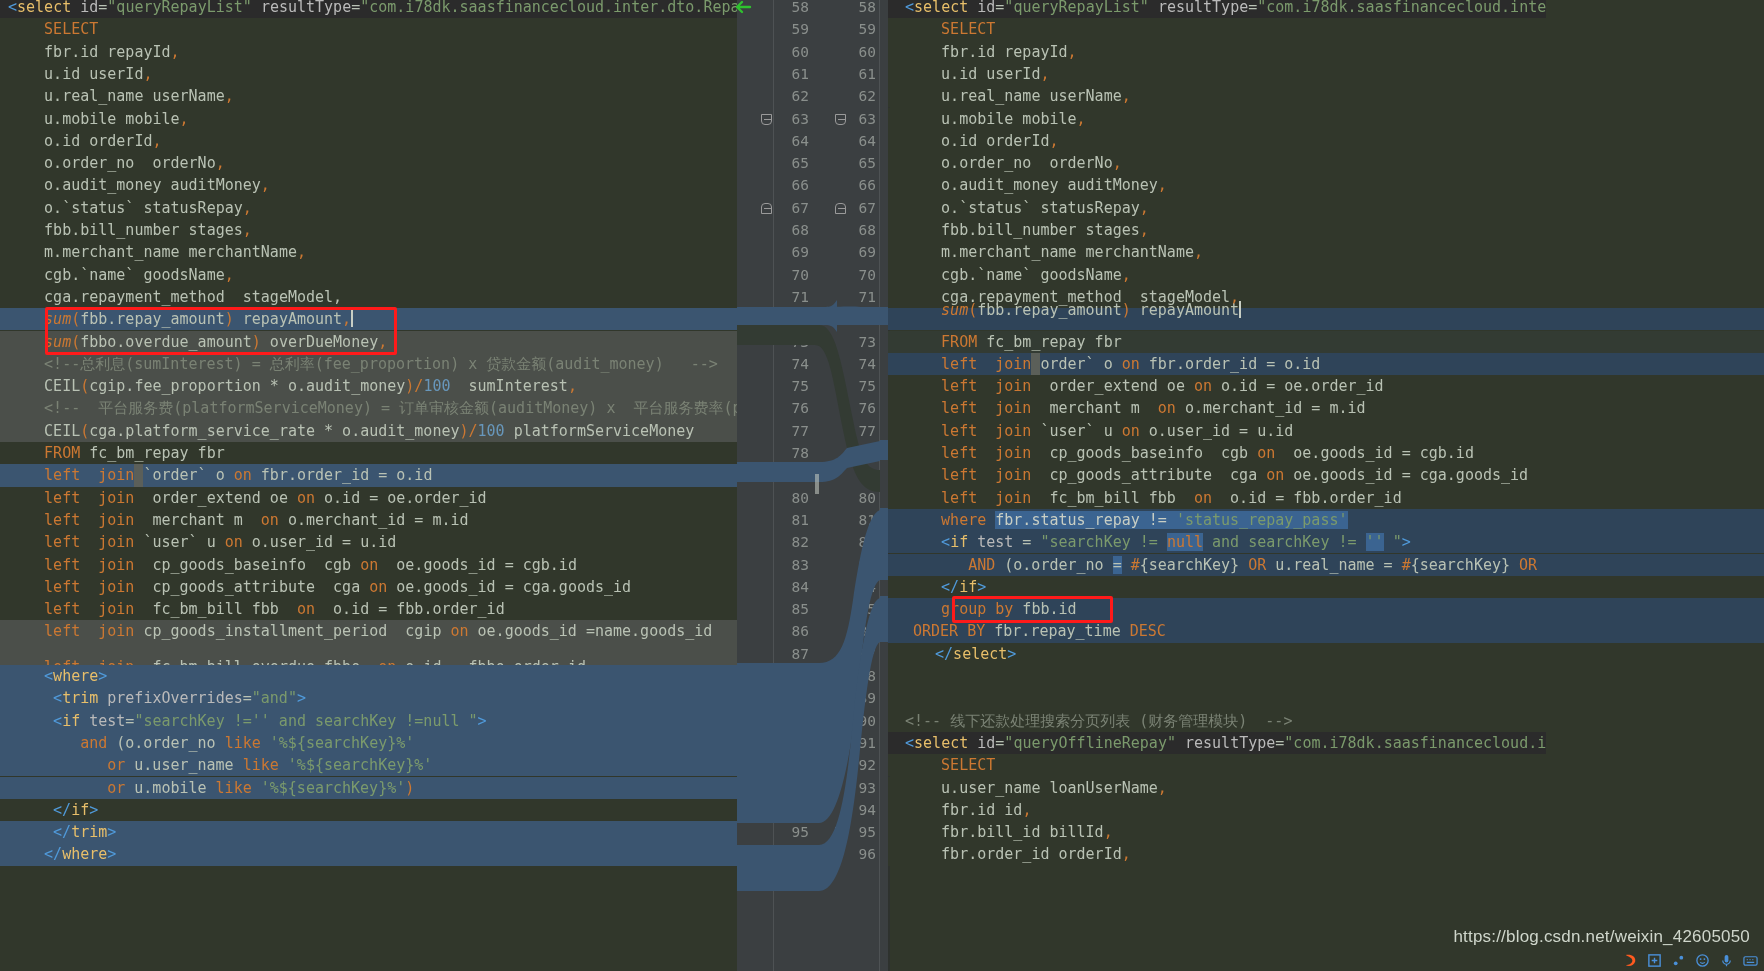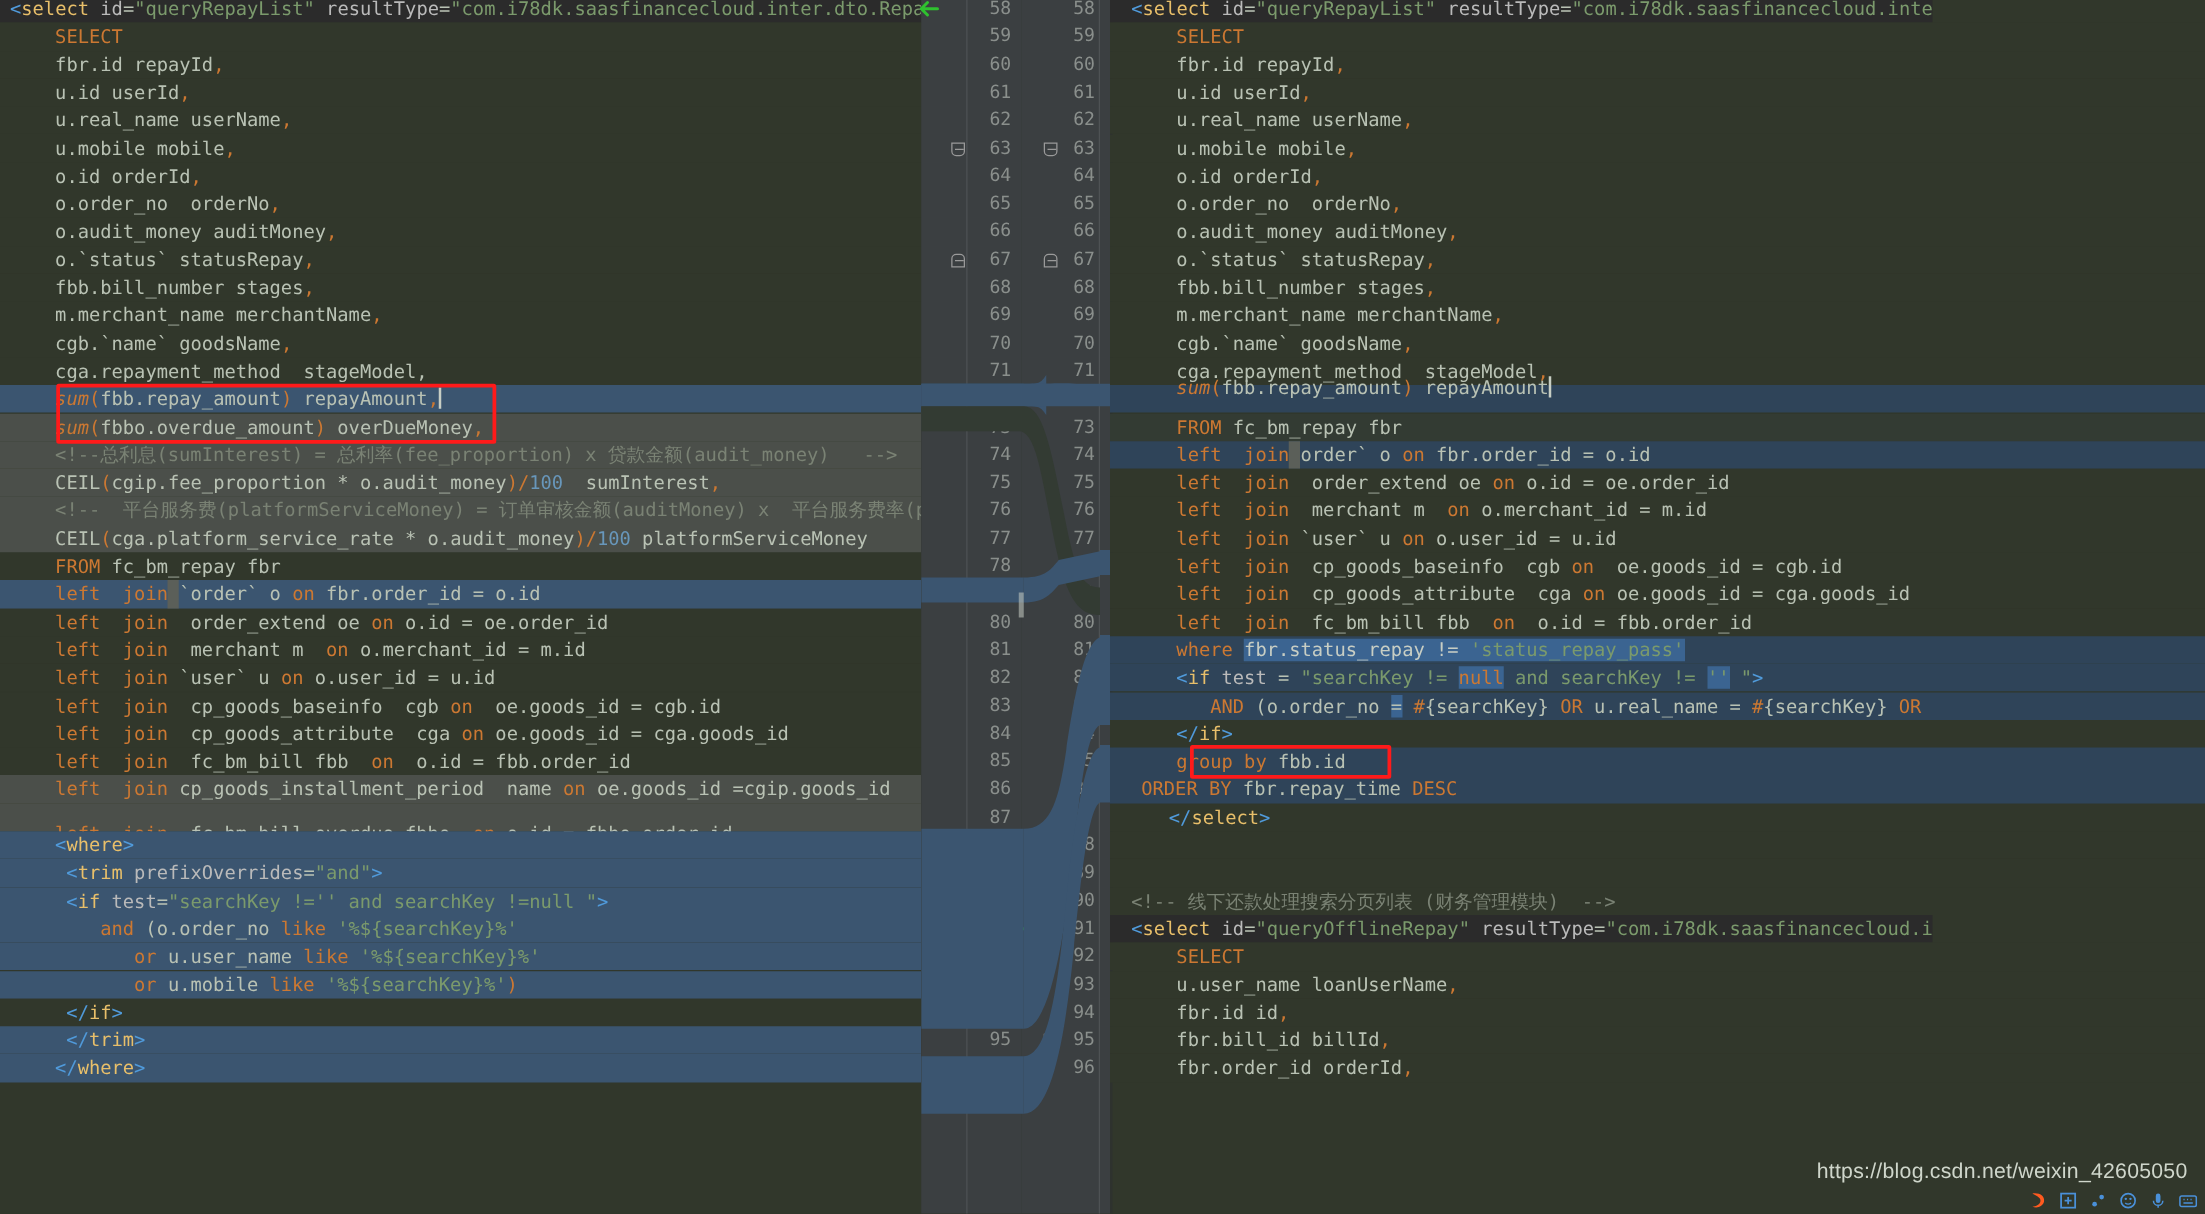--- a/index.html
+++ b/index.html
@@ -179,21 +179,21 @@
         <div class="line" style="top: 508.9px;"><span class="code" style="padding-left: 44.08px;"><span class="t-kw">left</span><span class="t-plain">  </span><span class="t-kw">join</span><span class="t-plain">  merchant m  </span><span class="t-kw">on</span><span class="t-plain"> o.merchant_id = m.id</span></span></div>
         <div class="row-bg bg-none" style="top: 531.2px;"></div>
         <div class="line" style="top: 531.2px;"><span class="code" style="padding-left: 44.08px;"><span class="t-kw">left</span><span class="t-plain">  </span><span class="t-kw">join</span><span class="t-plain"> `user` u </span><span class="t-kw">on</span><span class="t-plain"> o.user_id = u.id</span></span></div>
         <div class="row-bg bg-none" style="top: 553.5px;"></div>
         <div class="line" style="top: 553.5px;"><span class="code" style="padding-left: 44.08px;"><span class="t-kw">left</span><span class="t-plain">  </span><span class="t-kw">join</span><span class="t-plain">  cp_goods_baseinfo  cgb </span><span class="t-kw">on</span><span class="t-plain">  oe.goods_id = cgb.id</span></span></div>
         <div class="row-bg bg-none" style="top: 575.8px;"></div>
         <div class="line" style="top: 575.8px;"><span class="code" style="padding-left: 44.08px;"><span class="t-kw">left</span><span class="t-plain">  </span><span class="t-kw">join</span><span class="t-plain">  cp_goods_attribute  cga </span><span class="t-kw">on</span><span class="t-plain"> oe.goods_id = cga.goods_id</span></span></div>
         <div class="row-bg bg-none" style="top: 598.1px;"></div>
         <div class="line" style="top: 598.1px;"><span class="code" style="padding-left: 44.08px;"><span class="t-kw">left</span><span class="t-plain">  </span><span class="t-kw">join</span><span class="t-plain">  fc_bm_bill fbb  </span><span class="t-kw">on</span><span class="t-plain">  o.id = fbb.order_id</span></span></div>
         <div class="row-bg bg-grey" style="top: 620.4px;"></div>
-        <div class="line" style="top: 620.4px;"><span class="code" style="padding-left: 44.08px;"><span class="t-kw">left</span><span class="t-plain">  </span><span class="t-kw">join</span><span class="t-plain"> cp_goods_installment_period  name </span><span class="t-kw">on</span><span class="t-plain"> oe.goods_id =cgip.goods_id</span></span></div>
+        <div class="line" style="top: 620.4px;"><span class="code" style="padding-left: 44.08px;"><span class="t-kw">left</span><span class="t-plain">  </span><span class="t-kw">join</span><span class="t-plain"> cp_goods_installment_period  cgip </span><span class="t-kw">on</span><span class="t-plain"> oe.goods_id =name.goods_id</span></span></div>
         <div class="row-bg bg-grey" style="top: 642.7px;"></div>
         <div class="line" style="top: 656px;"><span class="code" style="padding-left: 44.08px;"><span class="t-kw">left</span><span class="t-plain">  </span><span class="t-kw">join</span><span class="t-plain">  fc_bm_bill_overdue fbbo  </span><span class="t-kw">on</span><span class="t-plain"> o.id = fbbo.order_id</span></span></div>
         <div class="row-bg bg-chg" style="top: 665px;"></div>
         <div class="line" style="top: 665px;"><span class="code" style="padding-left: 44.08px;"><span class="t-brkt">&lt;</span><span class="t-tag">where</span><span class="t-brkt">&gt;</span></span></div>
         <div class="row-bg bg-chg" style="top: 687.3px;"></div>
         <div class="line" style="top: 687.3px;"><span class="code" style="padding-left: 53.1px;"><span class="t-brkt">&lt;</span><span class="t-tag">trim</span><span class="t-attr"> prefixOverrides</span><span class="t-plain">=</span><span class="t-str">"and"</span><span class="t-brkt">&gt;</span></span></div>
         <div class="row-bg bg-chg" style="top: 709.6px;"></div>
         <div class="line" style="top: 709.6px;"><span class="code" style="padding-left: 53.1px;"><span class="t-brkt">&lt;</span><span class="t-tag">if</span><span class="t-attr"> test</span><span class="t-plain">=</span><span class="t-str">"searchKey !='' and searchKey !=null "</span><span class="t-brkt">&gt;</span></span></div>
         <div class="row-bg bg-chg" style="top: 731.9px;"></div>
         <div class="line" style="top: 731.9px;"><span class="code" style="padding-left: 80.16px;"><span class="t-kw">and</span><span class="t-plain"> (o.order_no </span><span class="t-kw">like</span><span class="t-str"> '%${searchKey}%'</span></span></div>

